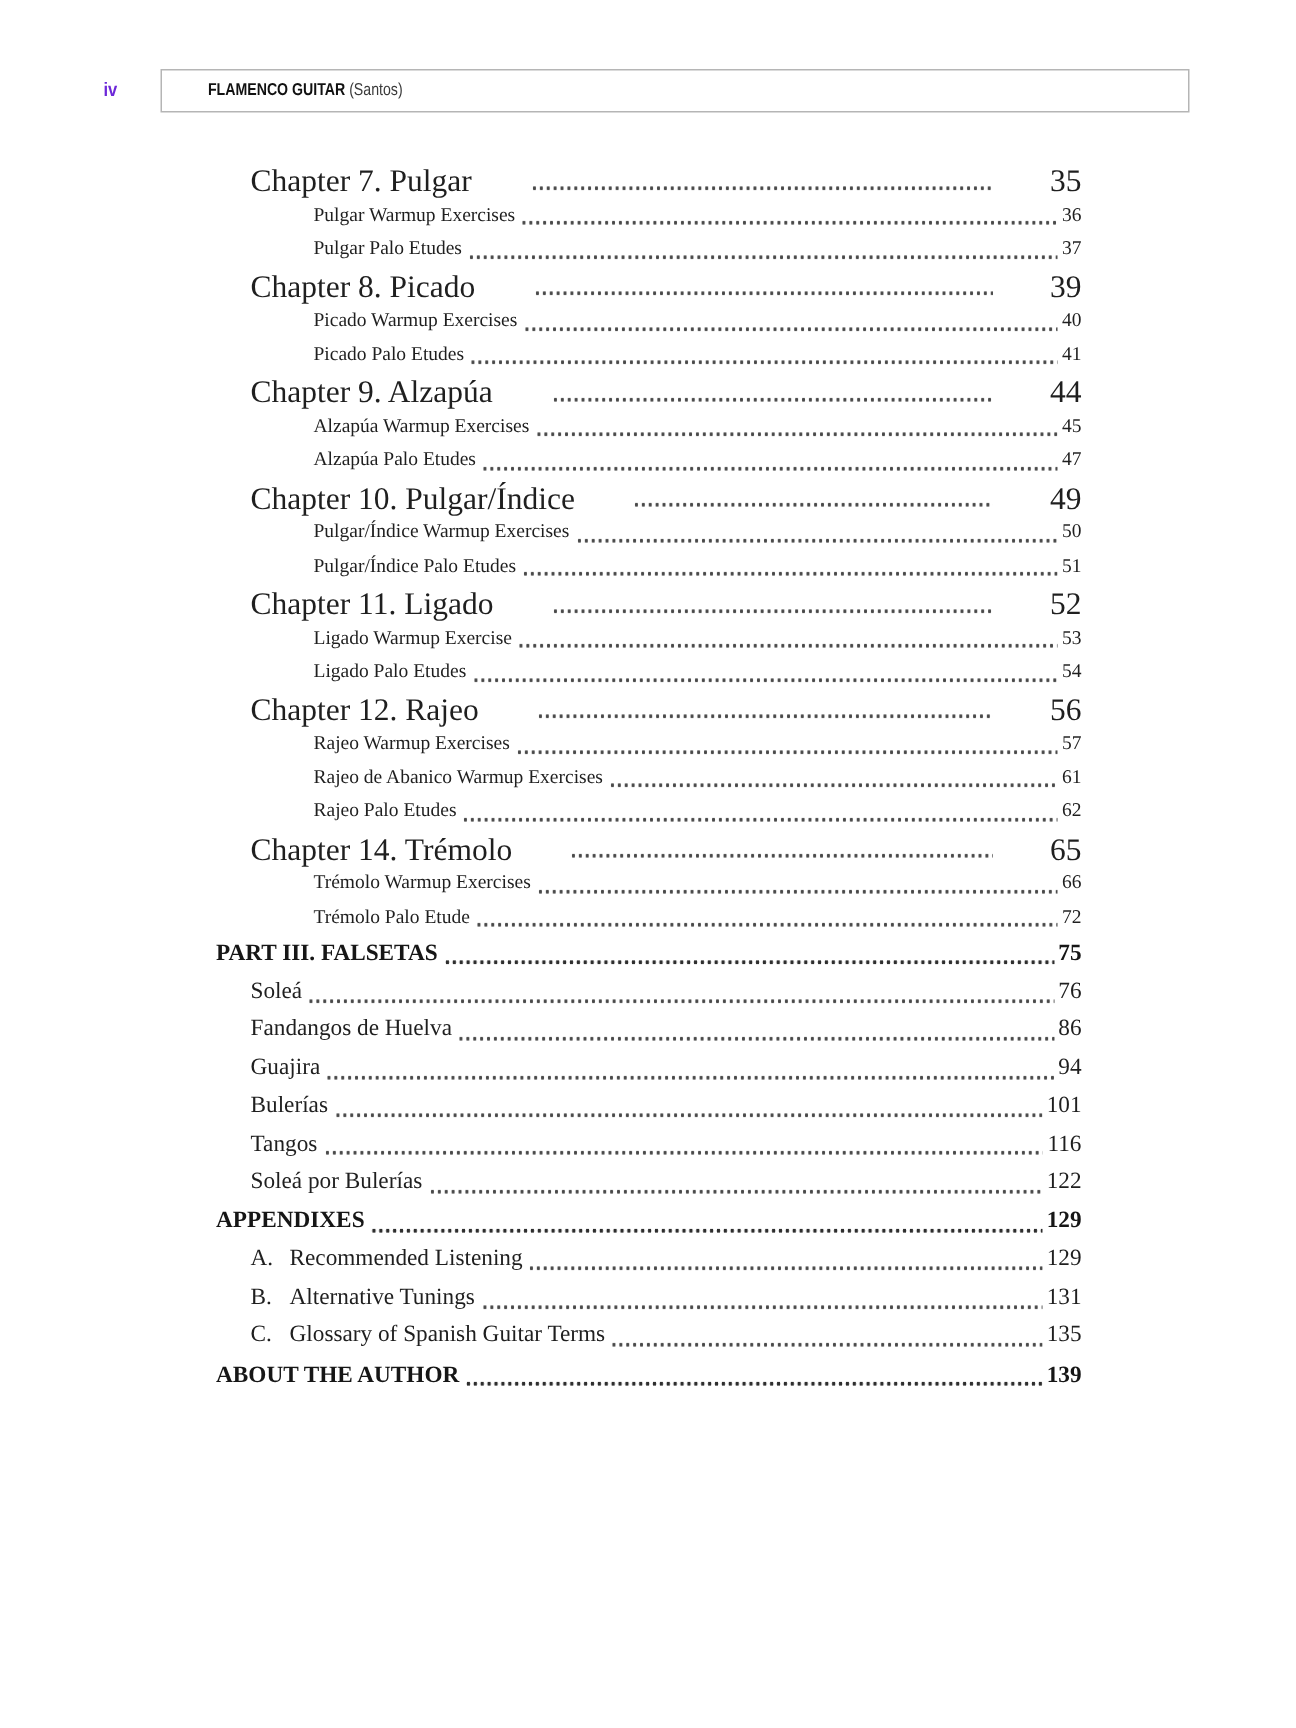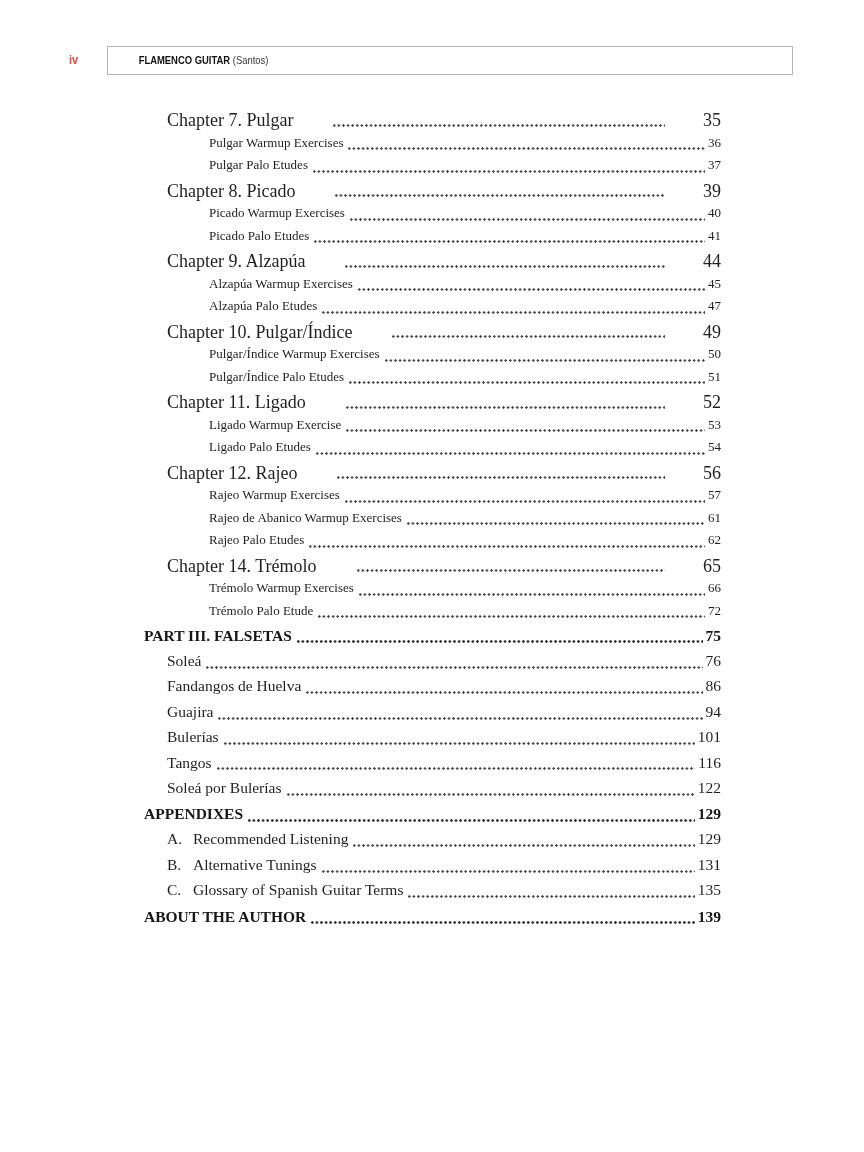--- a/index.html
+++ b/index.html
@@ -10,21 +10,21 @@
     color: #1f1f1f;
     position: relative;
     overflow: hidden;
   }
 
   
   .folio {
     position: absolute; left: 69px; top: 46px;
     height: 28px; line-height: 28px;
     font-family: "Liberation Sans", sans-serif;
-    font-weight: bold; font-size: 13px; color: #ef4444; text-align: right;
+    font-weight: bold; font-size: 13px; color: #6d28d9; text-align: right;
   }
   .folio span { display: inline-block; transform: scaleX(0.85); transform-origin: left center; }
   .header-box {
     position: absolute; left: 107px; top: 46px;
     width: 684px; height: 27px;
     border: 1px solid #b5b5b5;
     background: #fff;
     text-align: left;
   }
   .header-text {
@@ -52,21 +52,21 @@
   .dots {
     flex: 1 1 auto; min-width: 12px;
     height: 1em;
     margin: 0 3px 0 4px;
     background-image: radial-gradient(circle, #4a4a4a 1.02px, rgba(0,0,0,0) 1.35px);
     background-size: 4.6px 4.6px;
     background-repeat: repeat-x;
     background-position: 0 calc(100% - 4px);
   }
 
-  .lvl-chapter { font-size: 18px; line-height: 22.5px; margin-top: 3px; margin-left: 23px; gap: 35px; }
+  .lvl-chapter { font-size: 21px; line-height: 22.5px; margin-top: 3px; margin-left: 23px; gap: 35px; }
   .lvl-sub     { font-size: 13px;   line-height: 22.5px; margin-left: 65px; }
   .lvl-sub .dots { background-position: 0 calc(100% - 3px); }
   .lvl-part    { font-size: 15.5px; line-height: 25px; margin-top: 1px; font-weight: bold; color: #161616; }
   .lvl-part .dots { background-image: radial-gradient(circle, #2e2e2e 1.1px, rgba(0,0,0,0) 1.4px); }
   .lvl-palo    { font-size: 15.5px; line-height: 25.4px; margin-left: 23px; }
   .lvl-appendix{ font-size: 15.5px; line-height: 25.4px; margin-left: 23px; }
   .lvl-appendix .prefix { display: inline-block; width: 26px; flex: 0 0 26px; }
 </style>
 </head>
 <body>

